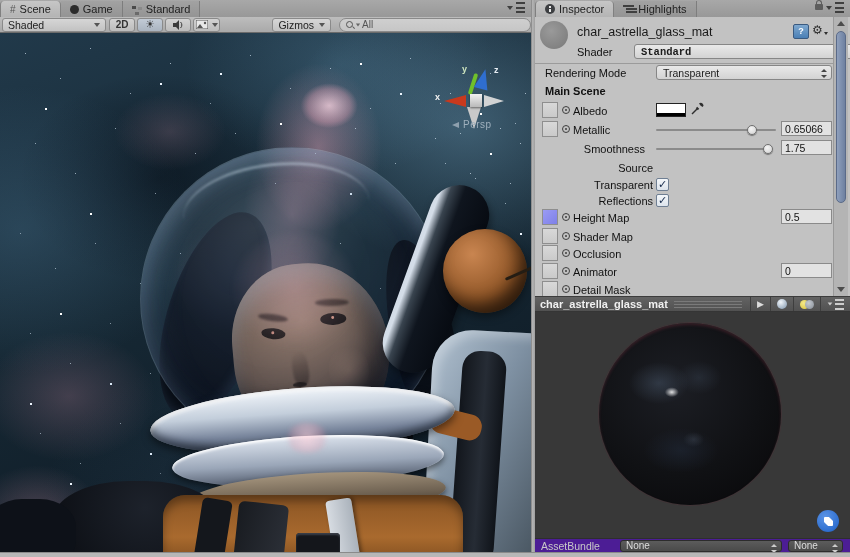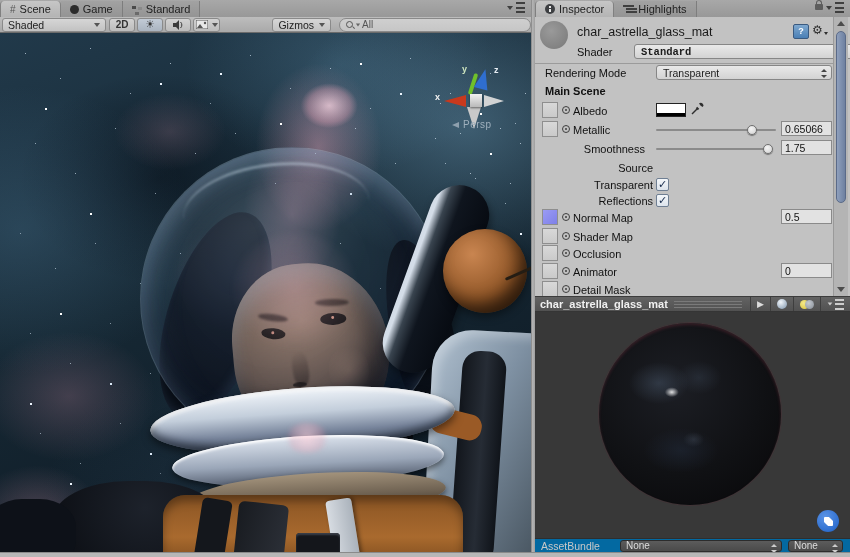--- a/index.html
+++ b/index.html
@@ -199,21 +199,21 @@
     background:
       radial-gradient(10px 7px at 40% 38%, rgba(255,255,255,0.85), transparent 70%),
       radial-gradient(40px 28px at 33% 33%, rgba(90,110,135,0.35), transparent 75%),
       radial-gradient(30px 22px at 55% 30%, rgba(70,85,105,0.28), transparent 75%),
       radial-gradient(50px 30px at 45% 70%, rgba(45,60,85,0.30), transparent 75%),
       radial-gradient(14px 10px at 52% 64%, rgba(80,90,105,0.35), transparent 75%),
       radial-gradient(circle at 42% 36%, #1c1e24, #101114 55%, #0a0a0c 85%, #060607);
     box-shadow:0 0 0 1px rgba(90,40,50,0.25), inset 0 2px 3px rgba(160,60,80,0.25);}
   .tag-badge{position:absolute;right:11px;bottom:6px;width:22px;height:22px;border-radius:50%;background:radial-gradient(circle at 38% 32%,#5b94e6,#2f6fd0 70%,#1f54a8);display:flex;align-items:center;justify-content:center;}
   .tag-glyph{width:9px;height:9px;background:#fff;clip-path:polygon(0 45%,45% 0,100% 0,100% 55%,55% 100%,0 100%);transform:rotate(90deg);border-radius:1px;}
-  #assetbundle-bar{position:absolute;left:0;top:538px;width:315px;height:14px;background:#0369a1;border-top:1px solid #2e2e2e;box-sizing:border-box;display:flex;align-items:center;color:#c8c8c8;font-size:10.5px;}
+  #assetbundle-bar{position:absolute;left:0;top:538px;width:315px;height:14px;background:#4c1d95;border-top:1px solid #2e2e2e;box-sizing:border-box;display:flex;align-items:center;color:#c8c8c8;font-size:10.5px;}
   #assetbundle-bar .ab-label{padding-left:6px;}
   .dd-dark{position:relative;height:12px;background:linear-gradient(#5c5c5c,#4a4a4a);border:1px solid #2c2c2c;border-radius:3px;display:flex;align-items:center;font-size:10px;color:#ddd;padding:0 14px 0 5px;box-sizing:border-box;}
   .dd-dark .updown::before{border-bottom-color:#ccc;}
   .dd-dark .updown::after{border-top-color:#ccc;}
 </style>
 </head>
 <body>
 
 <div id="window">
 
@@ -425,21 +425,21 @@
       <div class="checkbox" style="top:161px;">
         <span>✓</span>
       </div>
       <div class="ilabel right" style="left:38px;top:178px;width:80px;">Reflections</div>
       <div class="checkbox" style="top:177px;">
         <span>✓</span>
       </div>
 
       <div class="thumb normal" style="top:192px;"></div>
       <div class="cdot" style="left:27px;top:196px;"></div>
-      <div class="ilabel" style="left:38px;top:195px;">Normal Map</div>
+      <div class="ilabel" style="left:38px;top:195px;">Height Map</div>
       <div class="vfield" style="top:192px;">
         <span>0.5</span>
       </div>
 
       <div class="thumb" style="top:211px;"></div>
       <div class="cdot" style="left:27px;top:215px;"></div>
       <div class="ilabel" style="left:38px;top:214px;">Shader Map</div>
 
       <div class="thumb" style="top:228px;"></div>
       <div class="cdot" style="left:27px;top:232px;"></div>

